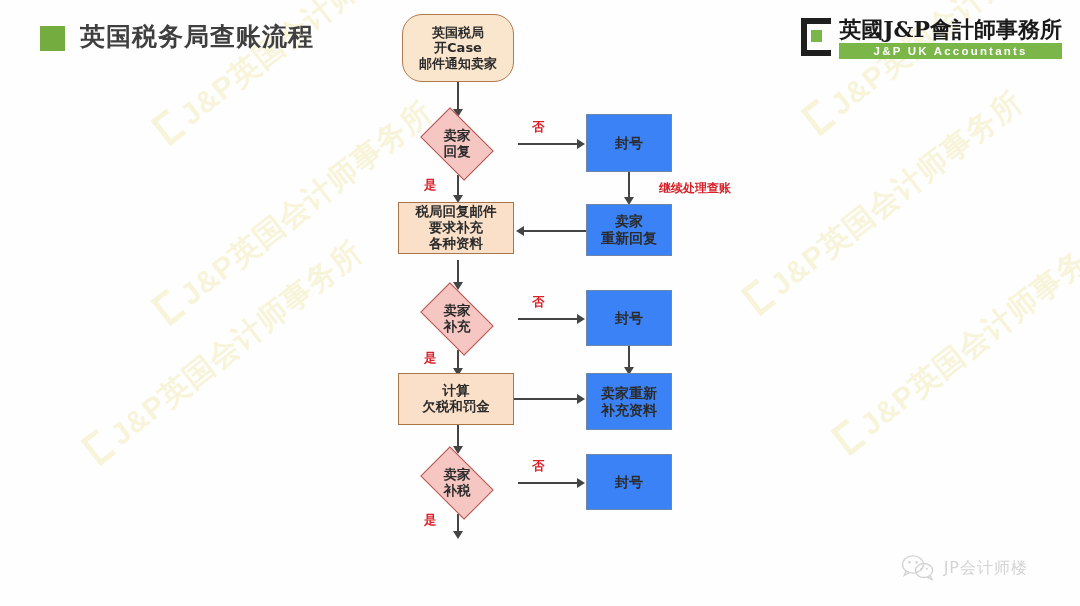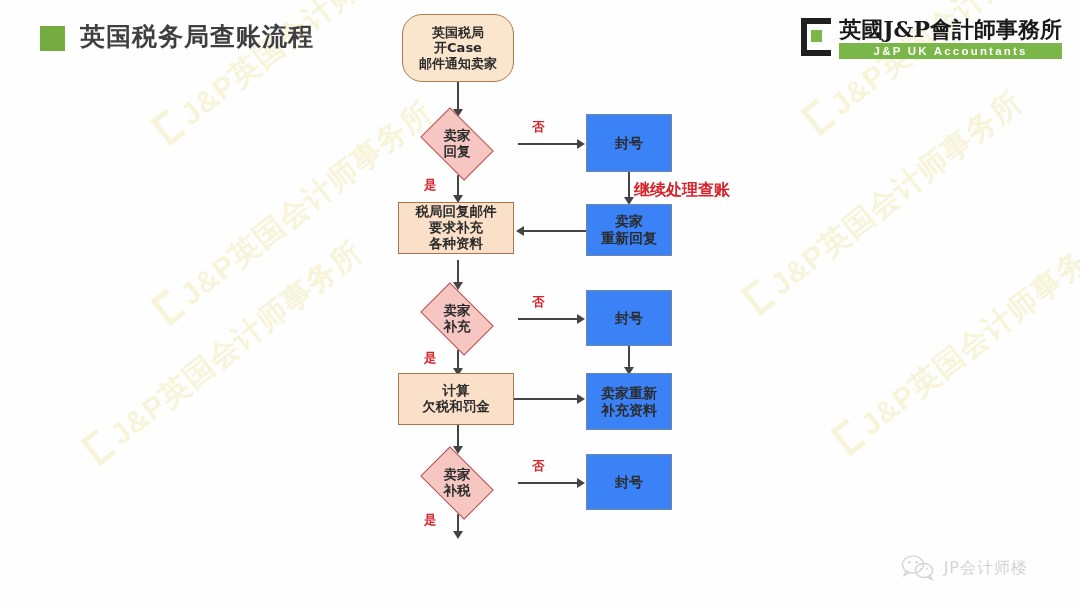--- a/index.html
+++ b/index.html
@@ -195,25 +195,26 @@
     color: #d8222a;
     font-size: 12.5px;
     font-weight: bold;
     z-index: 4;
     white-space: nowrap;
     font-family: "DejaVu Sans", "Liberation Sans", sans-serif;
   }
   .note-lbl {
     position: absolute;
     color: #d8222a;
-    font-size: 16px;
+    font-size: 12px;
     font-weight: bold;
     z-index: 4;
     white-space: nowrap;
     font-family: "DejaVu Sans", "Liberation Sans", sans-serif;
+    margin-left: 25px;
   }
 
   
   .wechat {
     position: absolute;
     right: 52px; bottom: 24px;
     display: flex;
     align-items: center;
     z-index: 5;
     opacity: .42;

